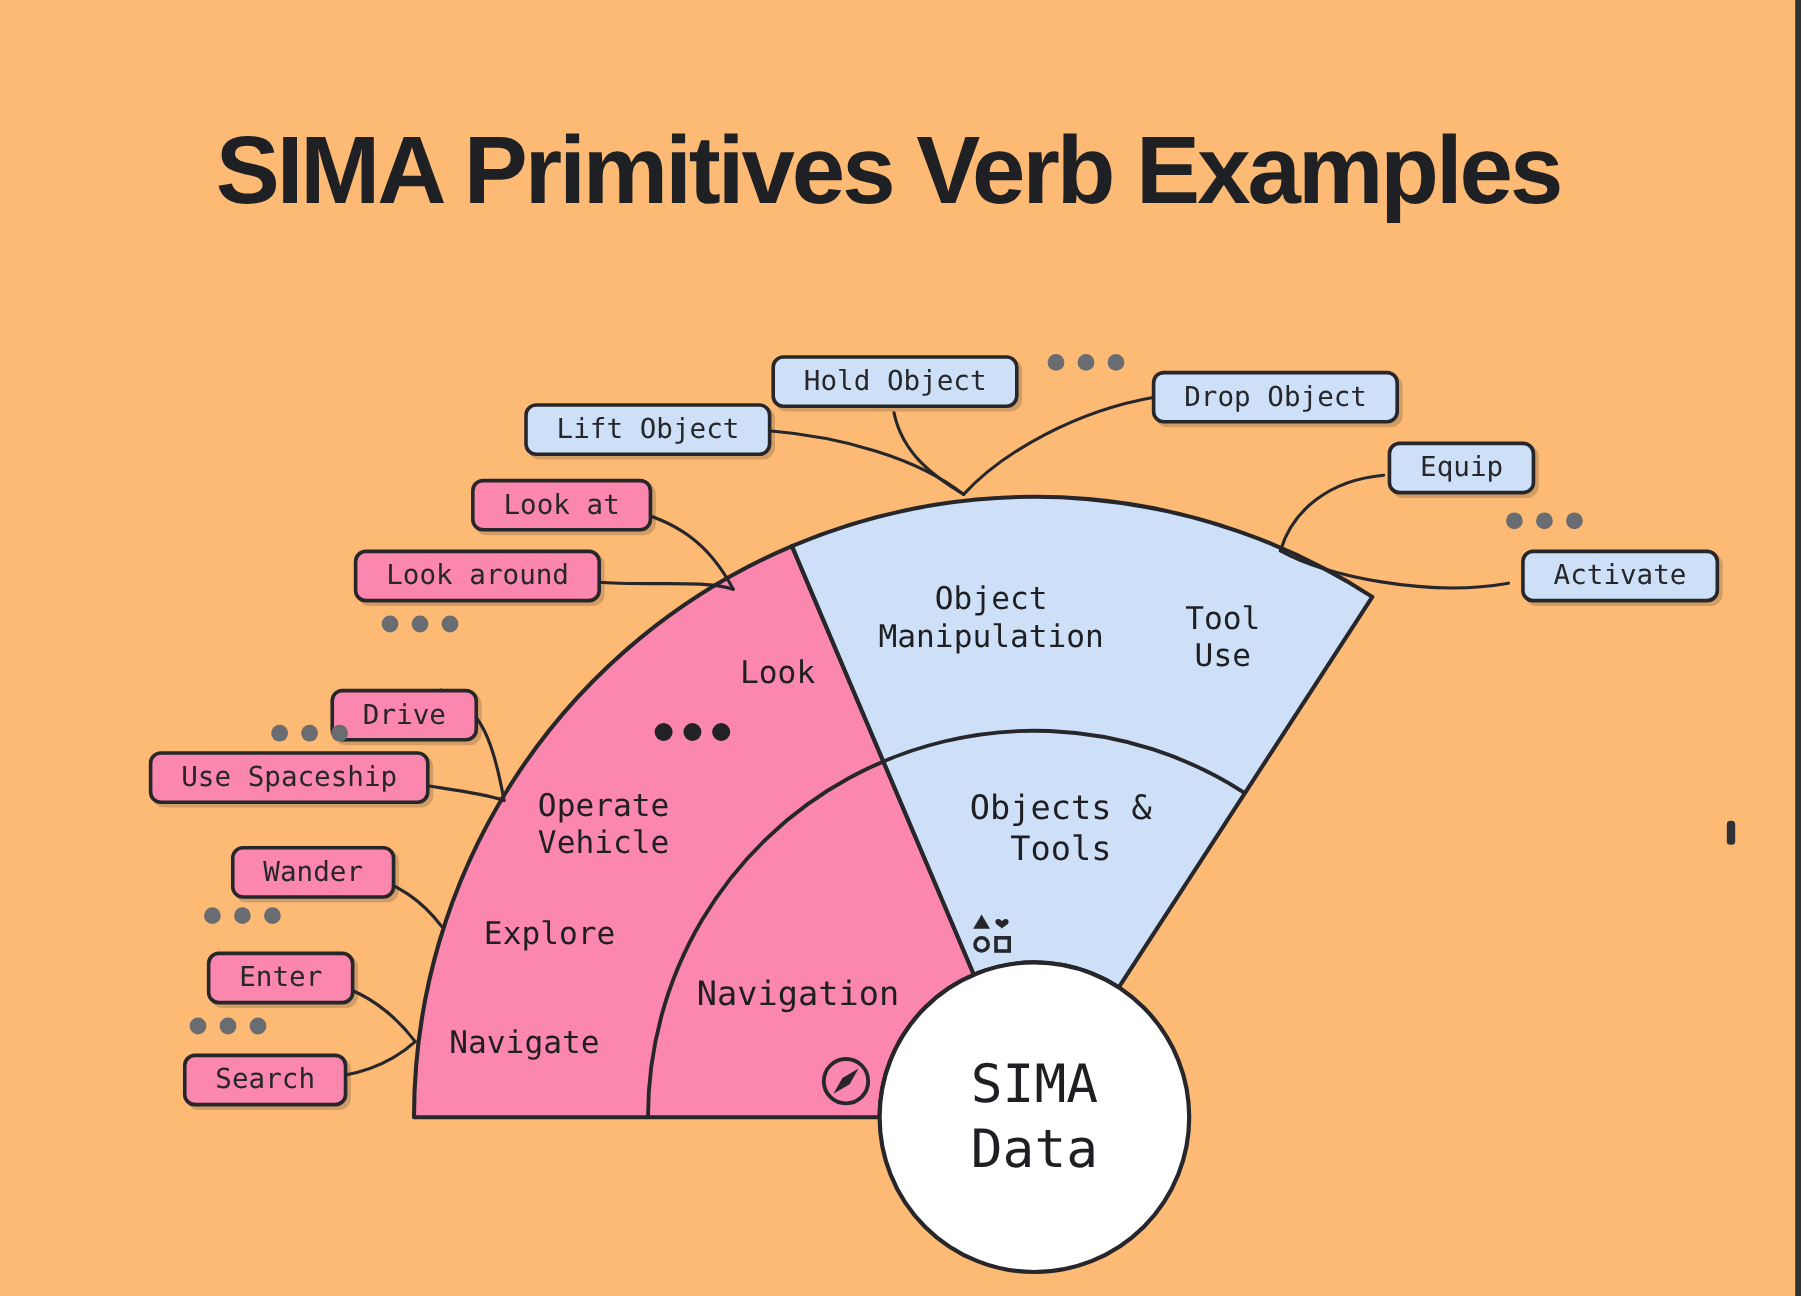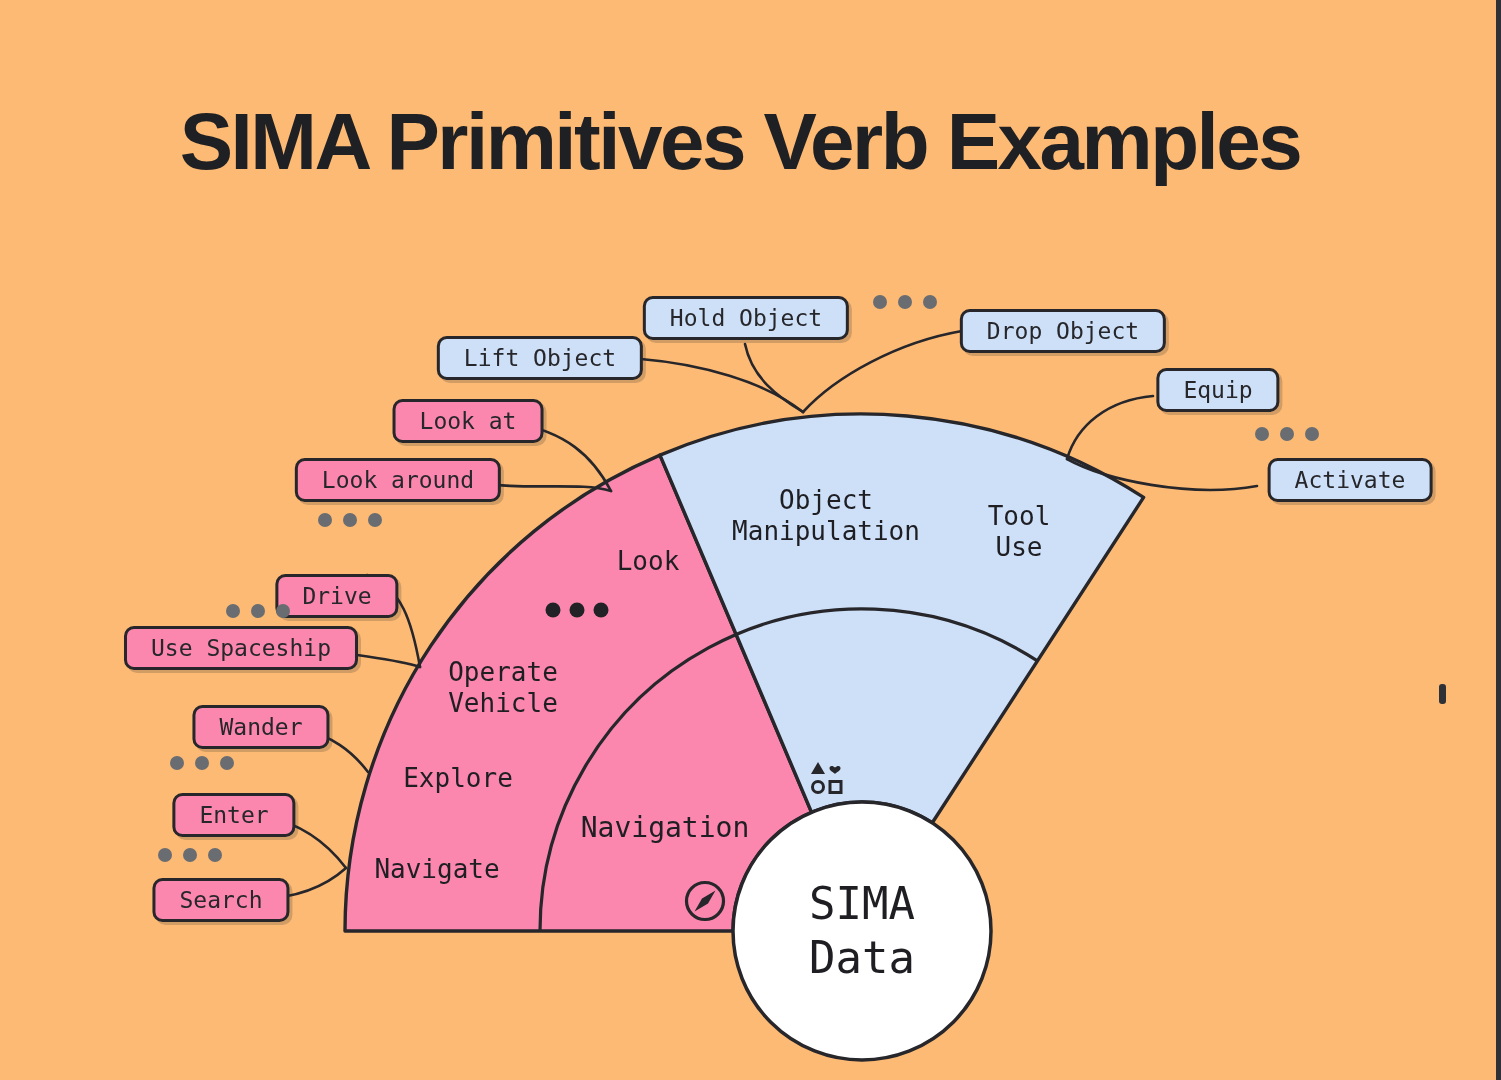--- a/index.html
+++ b/index.html
@@ -85,20 +85,22 @@
   <div class="seg-label" style="left:648px;top:562px">Look</div>
   <div class="seg-label" style="left:503px;top:688px">Operate
 Vehicle</div>
   <div class="seg-label" style="left:458px;top:779px">Explore</div>
   <div class="seg-label" style="left:437px;top:870px">Navigate</div>
   <div class="seg-label big" style="left:665px;top:828px">Navigation</div>
   <div class="seg-label" style="left:826px;top:516px">Object
 Manipulation</div>
   <div class="seg-label" style="left:1019px;top:532px">Tool
 Use</div>
+  <div class="seg-label big" style="left:884px;top:690px">Objects &amp;
+Tools</div>
   <div class="center-label" style="left:862px;top:931px">SIMA
 Data</div>
 
   <div class="callout pink" style="left:436px;top:421px">Look at</div>
   <div class="callout pink" style="left:366px;top:480px">Look around</div>
   <div class="callout pink" style="left:305px;top:596px">Drive</div>
   <div class="callout pink" style="left:209px;top:648px">Use Spaceship</div>
   <div class="callout pink" style="left:229px;top:727px">Wander</div>
   <div class="callout pink" style="left:202px;top:815px">Enter</div>
   <div class="callout pink" style="left:189px;top:900px">Search</div>

